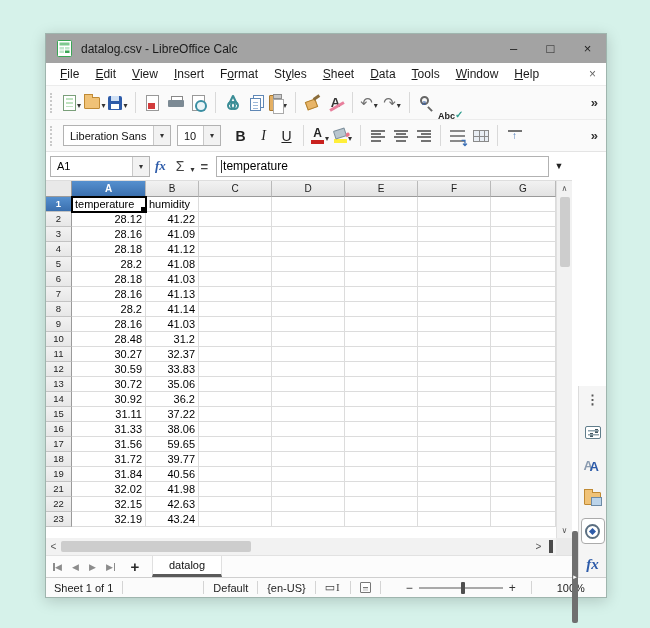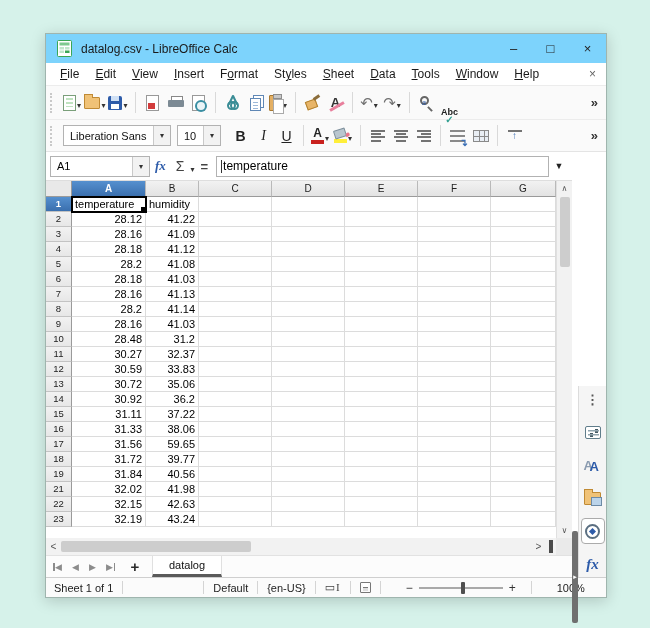--- a/index.html
+++ b/index.html
@@ -2,21 +2,21 @@
 <html><head>
 <meta charset="utf-8">
 <style>
   *{box-sizing:border-box;margin:0;padding:0;font-family:"Liberation Sans",sans-serif;}
   html,body{width:650px;height:628px;}
   body{background:#d6f2ea;position:relative;overflow:hidden;}
   .window{position:absolute;left:45px;top:33px;width:562px;height:565px;background:#fff;
     border:1px solid #9fb5ae;box-shadow:0 3px 14px rgba(0,0,0,.18);display:flex;flex-direction:column;}
 
   
-  .titlebar{height:29px;display:flex;align-items:center;padding-left:11px;background:#7dd3fc;flex:none;}
+  .titlebar{height:29px;display:flex;align-items:center;padding-left:11px;background:#a3a3a3;flex:none;}
   .calc-ico{width:15px;height:17px;flex:none;}
   .title{font-size:12px;color:#1a1a1a;margin-left:9px;}
   .winbtns{margin-left:auto;display:flex;height:100%;}
   .winbtn{width:37px;height:100%;display:flex;align-items:center;justify-content:center;
     font-size:13px;color:#222;}
 
   
   .menubar{height:22px;display:flex;align-items:center;padding-left:6px;background:#fff;
     font-size:12px;color:#1a1a1a;flex:none;}
   .menu-item{padding:2px 8px;cursor:default;}
@@ -61,21 +61,21 @@
   .i-paste::before{content:"";position:absolute;left:3px;top:-2px;width:7px;height:3px;background:#c9c9c9;border:1px solid #8e8e8e;}
   .i-paste::after{content:"";position:absolute;left:3px;top:3px;width:9px;height:13px;background:#fff;border:1px solid #aaa;}
   .i-brush{width:15px;height:15px;position:relative;}
   .i-brush::before{content:"";position:absolute;left:1px;bottom:1px;width:9px;height:7px;background:#e8b568;border:1px solid #b1812f;transform:rotate(-20deg);}
   .i-brush::after{content:"";position:absolute;right:0;top:1px;width:7px;height:3px;background:#8a6d3b;transform:rotate(-35deg);}
   .i-clearfmt{position:relative;font-size:13px;font-weight:bold;color:#333;}
   .i-clearfmt::after{content:"";position:absolute;left:-2px;bottom:2px;width:16px;height:3px;background:#e87f9c;transform:rotate(-30deg);}
   .i-find{width:16px;height:16px;position:relative;}
   .i-find .lens{position:absolute;left:1px;top:1px;width:9px;height:9px;border:2px solid #666;border-radius:50%;font-size:7px;color:#2d5ba9;text-align:center;line-height:9px;font-style:italic;}
   .i-find::after{content:"";position:absolute;right:2px;bottom:1px;width:6px;height:2px;background:#666;transform:rotate(45deg);}
-  .i-spell{display:flex;flex-direction:column;align-items:center;line-height:1;margin-top:27px;}
+  .i-spell{display:flex;align-items:center;line-height:1;margin-top:27px;}
   .i-spell .abc{font-size:9px;font-weight:bold;color:#222;}
   .i-spell .chk{font-size:10px;color:#2f9e8f;margin-top:-2px;font-weight:bold;}
   .u-ico{font-size:15px;color:#707070;line-height:1;}
   
   .combo{height:21px;background:#fff;border:1px solid #b2b2b2;display:flex;align-items:center;font-size:11px;color:#111;flex:none;}
   .combo .cval{padding:0 6px;flex:1;white-space:nowrap;overflow:hidden;}
   .combo .cbtn{width:17px;height:100%;border-left:1px solid #c9c9c9;background:#f2f2f2;display:flex;align-items:center;justify-content:center;font-size:8px;color:#333;}
   .fontname{width:108px;margin-left:2px;}
   .fontsize{width:44px;margin-left:6px;}
   .fmtletter{font-size:14px;color:#222;}

